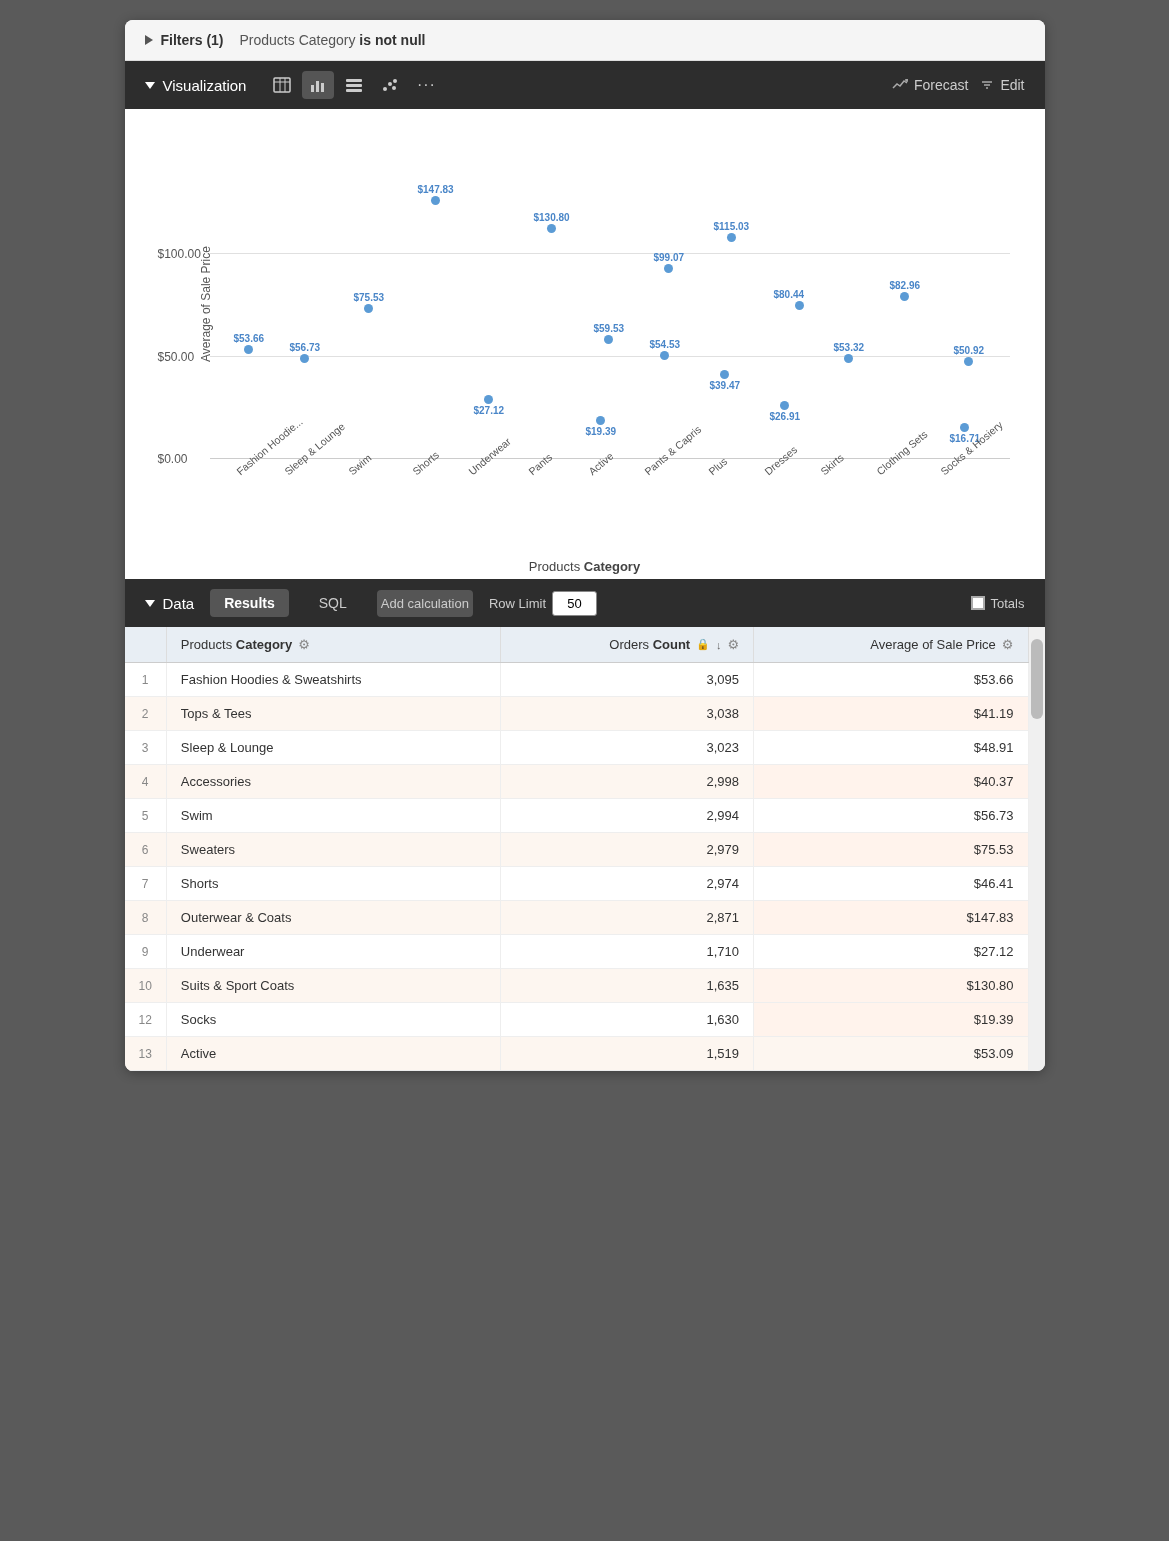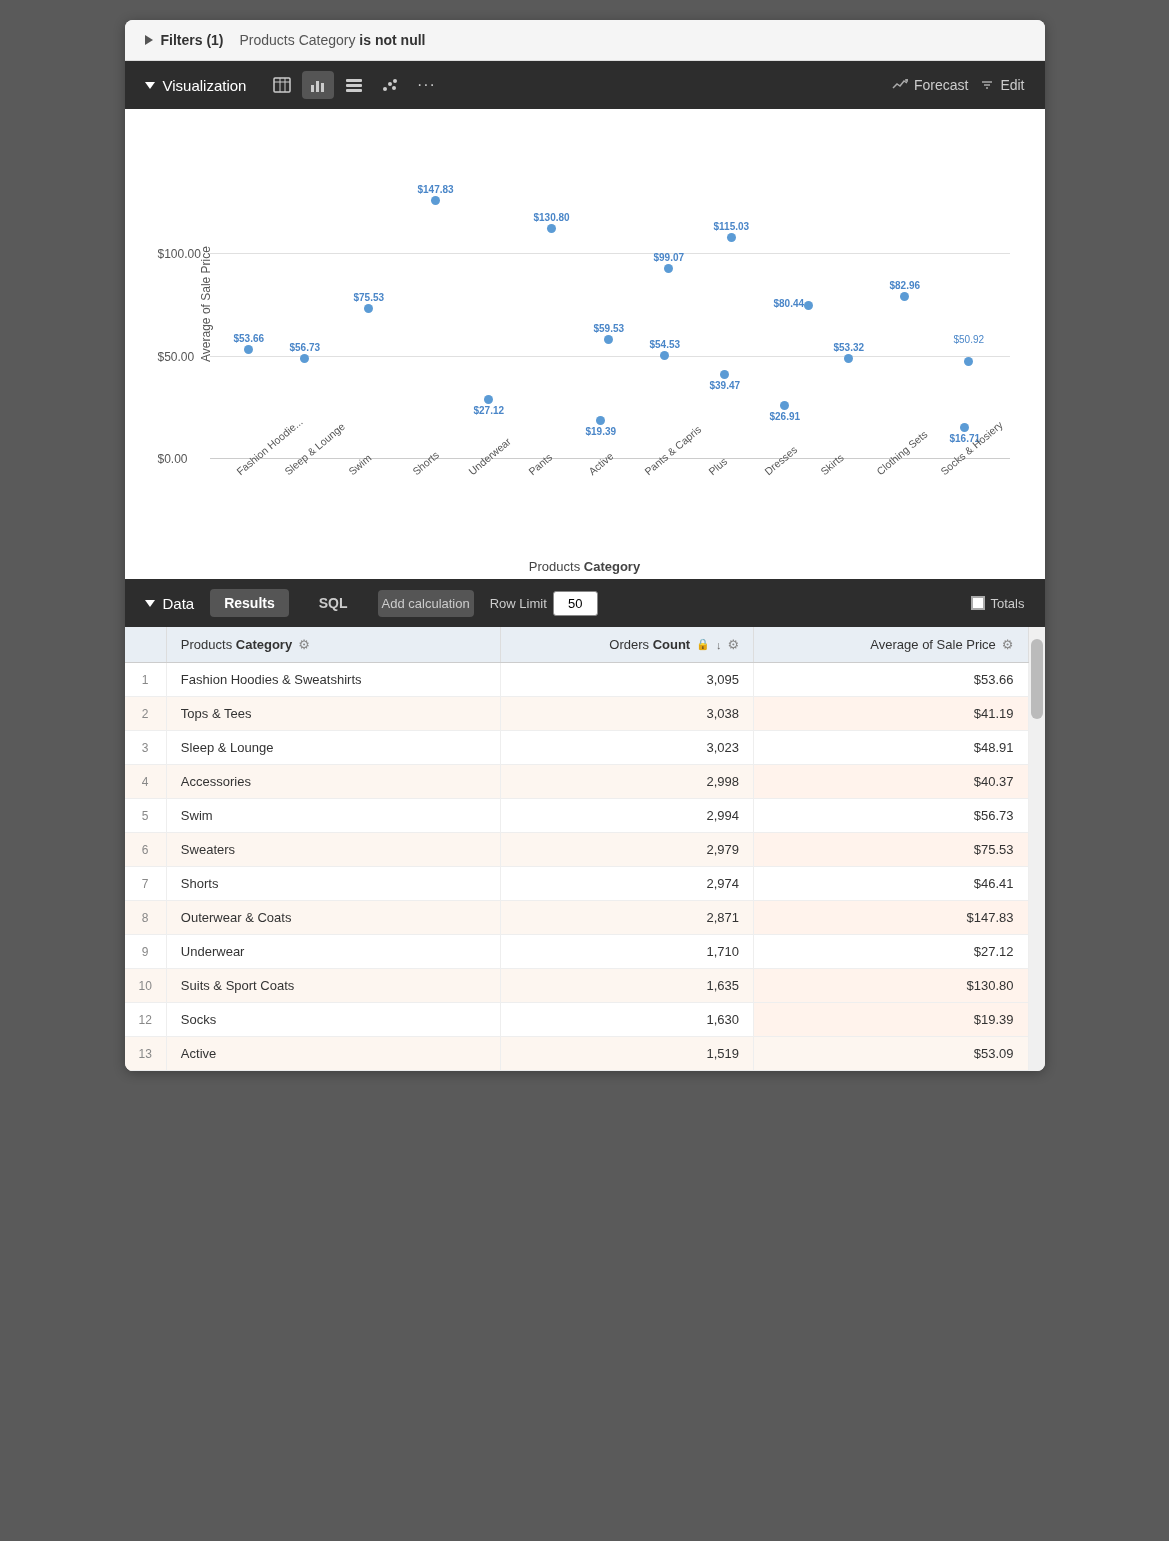--- a/index.html
+++ b/index.html
@@ -127,21 +127,20 @@
     .data-title {
       display: flex; align-items: center; gap: 8px;
       color: #fff; font-size: 15px;
     }
     .data-tab {
       font-size: 14px;
       padding: 6px 14px;
       border-radius: 4px;
       cursor: pointer;
       color: #ccc;
-      font-weight: bold;
     }
     .data-tab.active {
       background: #555;
       color: #fff;
       font-weight: 600;
     }
     .add-calc-btn {
       background: #555;
       color: #ccc;
       border: none;
@@ -371,42 +370,42 @@
         <div style="position:absolute; left:63%; bottom:70%; display:flex;flex-direction:column;align-items:center;">
           <div style="font-size:10px;color:#4a86c8;font-weight:600;margin-bottom:1px;">$115.03</div>
           <div style="width:9px;height:9px;border-radius:50%;background:#5b9bd5;"></div>
         </div>
 
         <div style="position:absolute; left:62.5%; bottom:22%; display:flex;flex-direction:column;align-items:center;">
           <div style="width:9px;height:9px;border-radius:50%;background:#5b9bd5;margin-bottom:1px;"></div>
           <div style="font-size:10px;color:#4a86c8;font-weight:600;">$39.47</div>
         </div>
 
-        <div style="position:absolute; left:70.5%; bottom:48%; display:flex;flex-direction:row;align-items:flex-end;">
+        <div style="position:absolute; left:70.5%; bottom:48%; display:flex;flex-direction:column;align-items:flex-end;">
           <div style="font-size:10px;color:#4a86c8;font-weight:600;margin-bottom:1px;">$80.44</div>
           <div style="width:9px;height:9px;border-radius:50%;background:#5b9bd5;"></div>
         </div>
 
         <div style="position:absolute; left:70%; bottom:12%; display:flex;flex-direction:column;align-items:center;">
           <div style="width:9px;height:9px;border-radius:50%;background:#5b9bd5;margin-bottom:1px;"></div>
           <div style="font-size:10px;color:#4a86c8;font-weight:700;">$26.91</div>
         </div>
 
         <div style="position:absolute; left:78%; bottom:31%; display:flex;flex-direction:column;align-items:center;">
           <div style="font-size:10px;color:#4a86c8;font-weight:600;margin-bottom:1px;">$53.32</div>
           <div style="width:9px;height:9px;border-radius:50%;background:#5b9bd5;"></div>
         </div>
 
         <div style="position:absolute; left:85%; bottom:51%; display:flex;flex-direction:column;align-items:center;">
           <div style="font-size:10px;color:#4a86c8;font-weight:600;margin-bottom:1px;">$82.96</div>
           <div style="width:9px;height:9px;border-radius:50%;background:#5b9bd5;"></div>
         </div>
 
         <div style="position:absolute; left:93%; bottom:30%; display:flex;flex-direction:column;align-items:center;">
-          <div style="font-size:10px;color:#4a86c8;font-weight:400;margin-bottom:12px;">$50.92</div>
+          <div style="font-size:10px;color:#4a86c8;font-weight:700;margin-bottom:1px;">$50.92</div>
           <div style="width:9px;height:9px;border-radius:50%;background:#5b9bd5;"></div>
         </div>
 
         <div style="position:absolute; left:92.5%; bottom:5%; display:flex;flex-direction:column;align-items:center;justify-content:center;">
           <div style="width:9px;height:9px;border-radius:50%;background:#5b9bd5;margin-bottom:1px;"></div>
           <div style="font-size:10px;color:#4a86c8;font-weight:600;">$16.71</div>
         </div>
       </div>
 
       <div style="position:relative; margin-left:65px; margin-right:15px; height:90px; margin-top:4px;">

